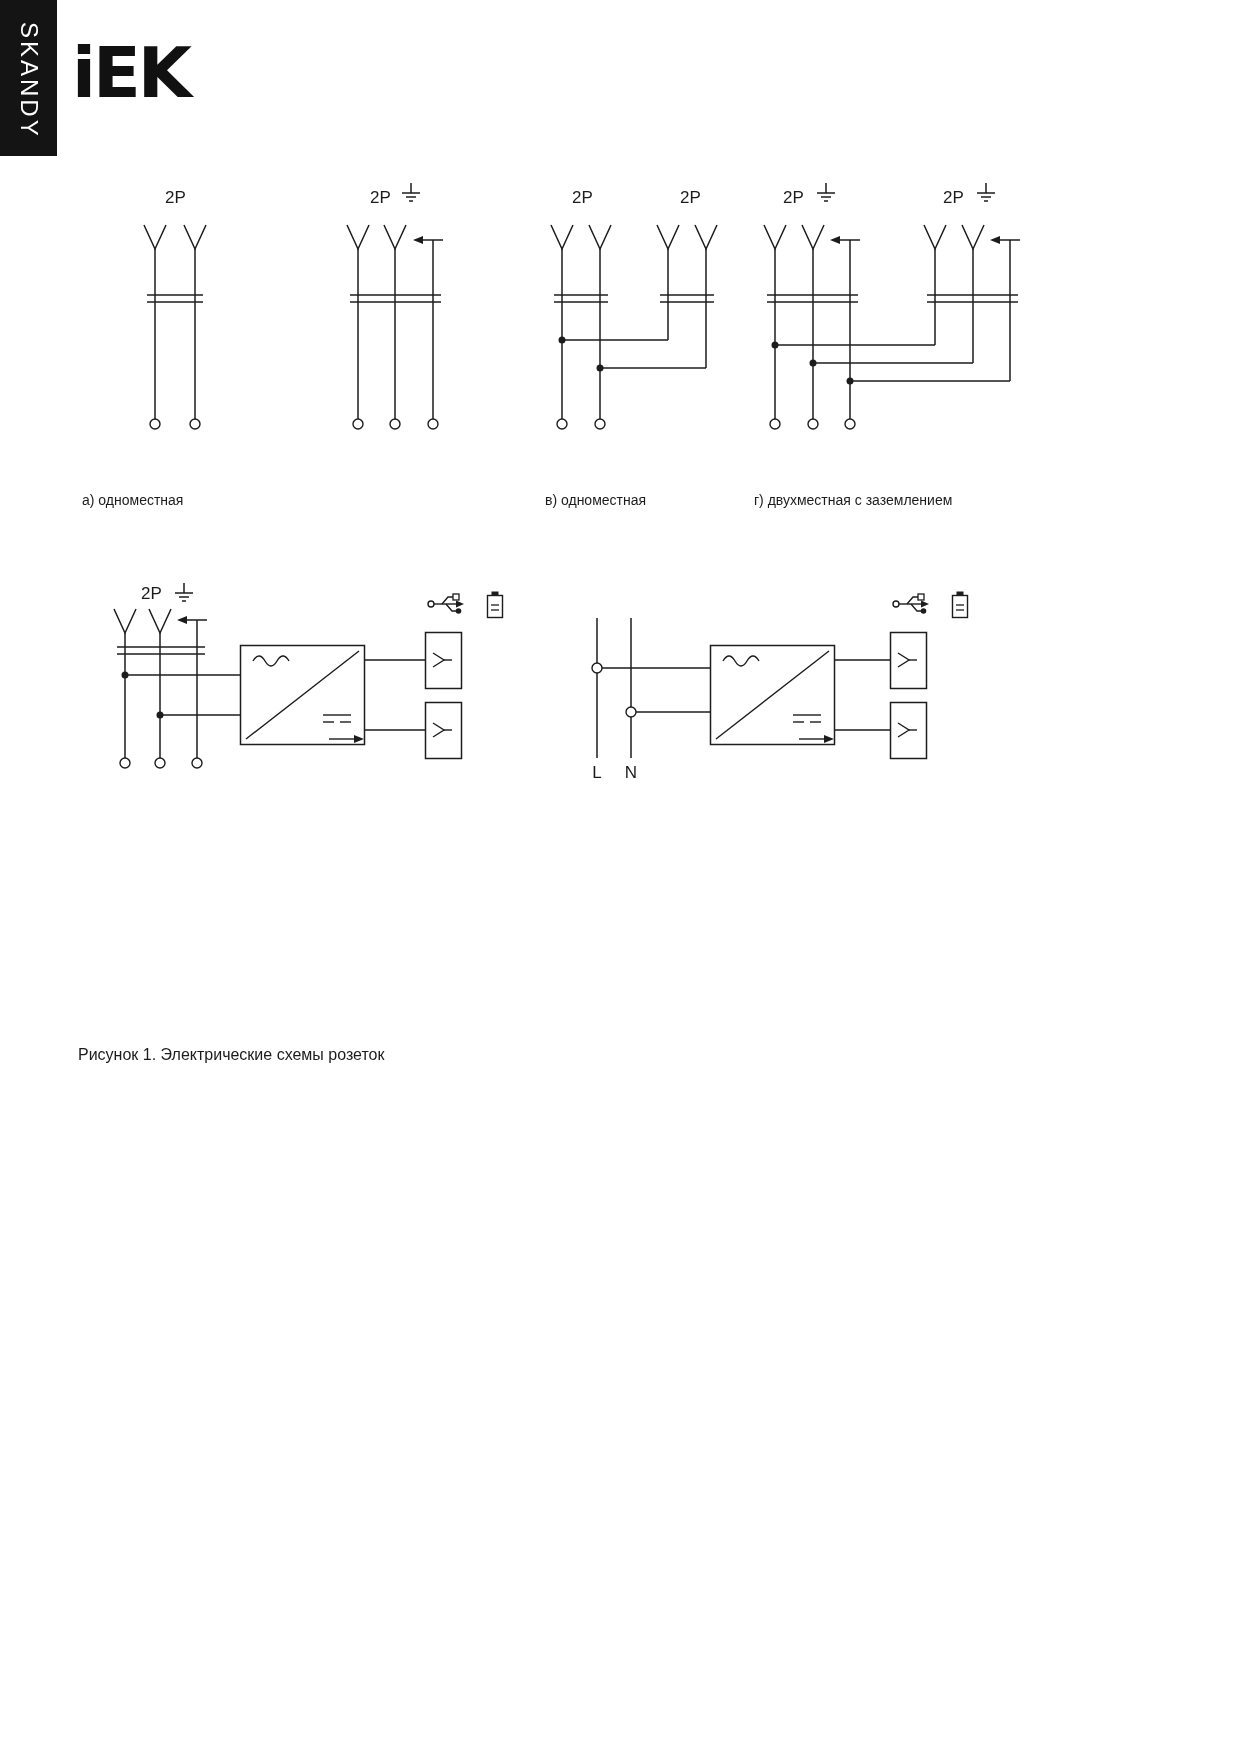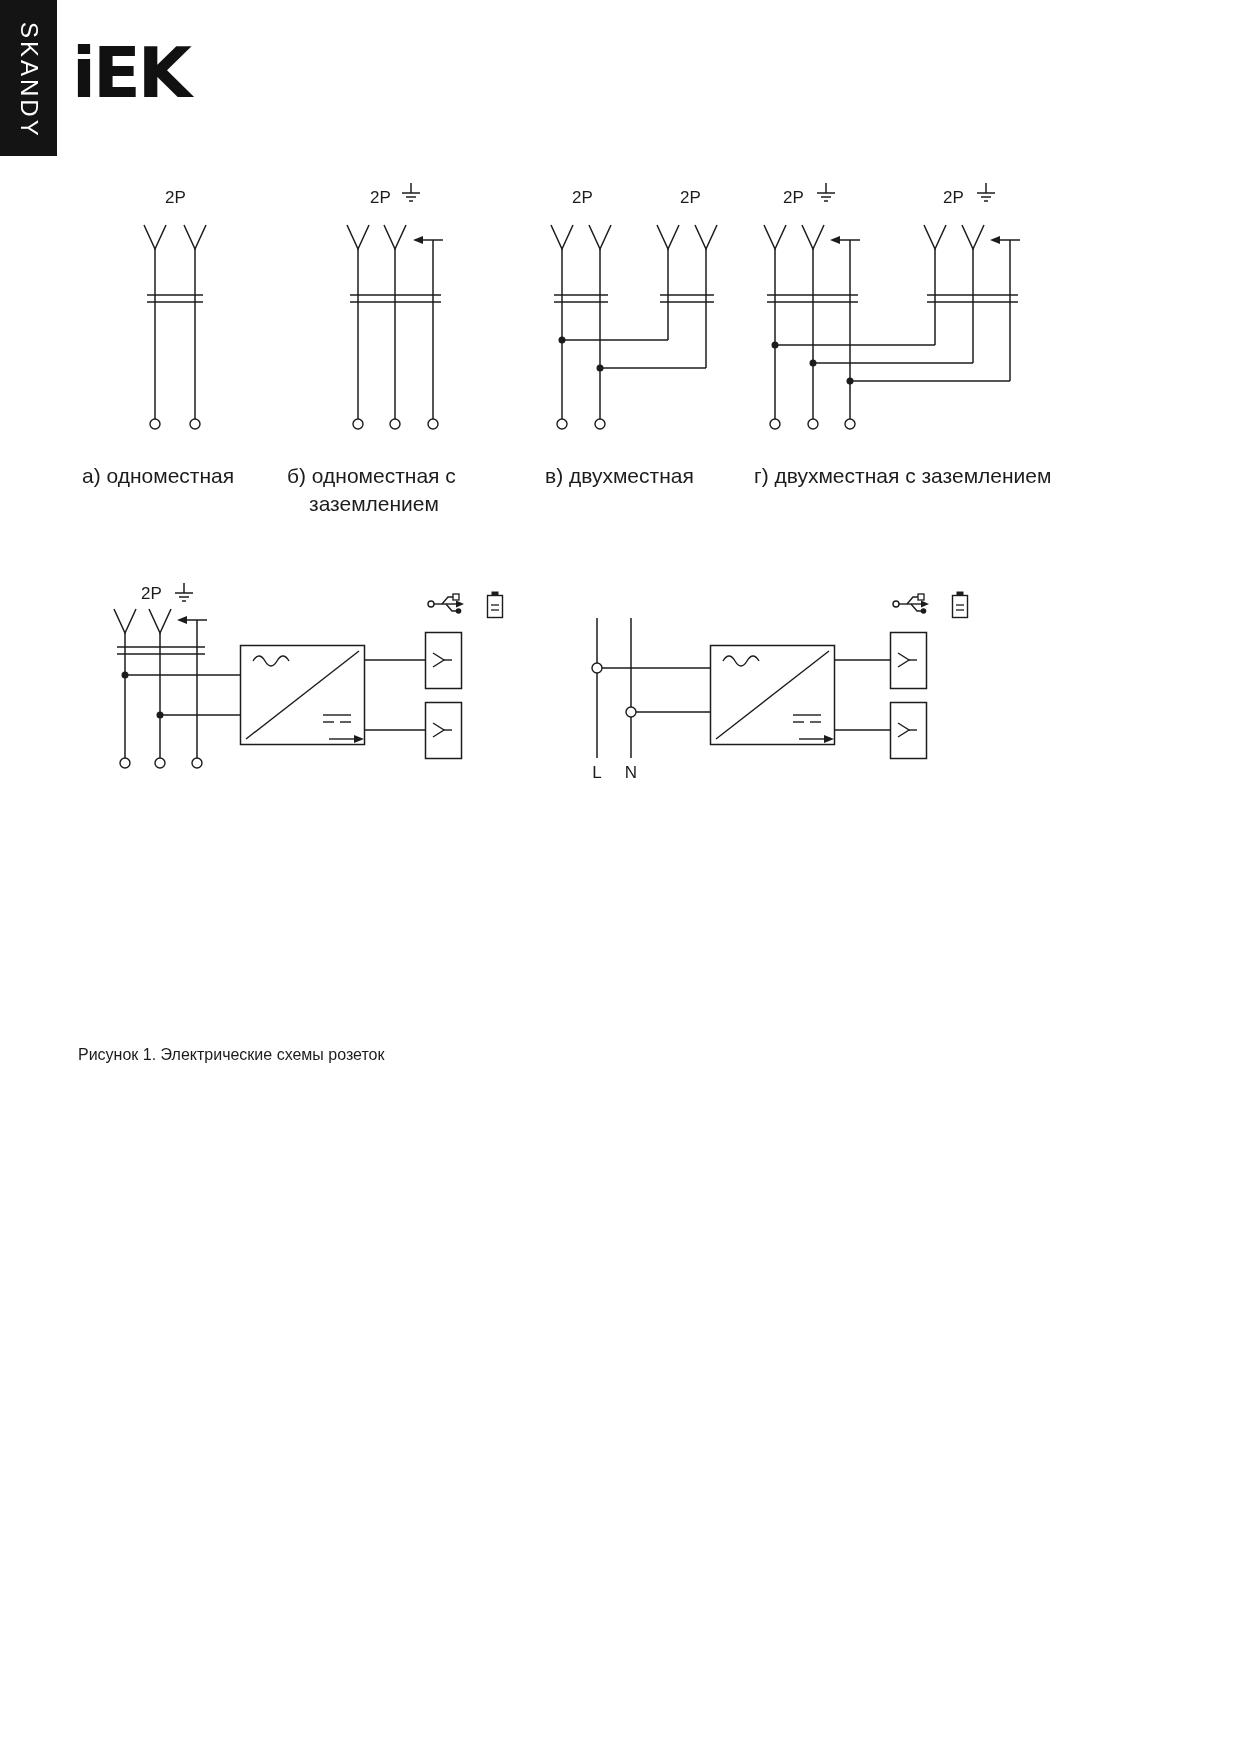--- a/index.html
+++ b/index.html
@@ -21,22 +21,22 @@
   }
   .diagram { position:absolute;text-decoration:underline; }
   .diagram svg { display:block; }
   .ln path, .ln polyline { stroke:#1c1c1c; stroke-width:1.5; fill:none; }
   .term { fill:#ffffff; stroke:#1c1c1c; stroke-width:1.4; }
   .dot  { fill:#1c1c1c; stroke:none; }
   .ahead{ fill:#1c1c1c; stroke:none; }
   .box  { fill:none; stroke:#1c1c1c; stroke-width:1.5; }
   .slabel { font-family:"Liberation Sans", sans-serif; font-size:17px; fill:#1c1c1c; }
   .dcap {
-    position:absolute; font-size:21px; color:#1c1c1c; line-height:1.35;
-    padding-left:22px; text-indent:-22px;
+    position:absolute; font-size:14px; color:#1c1c1c; line-height:1.35;
+    padding-left:22px; text-indent:-22px;margin-top:29px;
   }
   .figcap { position:absolute; font-size:16px; color:#1c1c1c; }
 </style>
 </head>
 <body>
 
 <div class="page">
 
   <div class="brand-tab">
     <span>SKANDY</span>
@@ -324,19 +324,18 @@
       <g>
         <rect x="392.5" y="20.5" width="15" height="22" style="fill:none;stroke:#1c1c1c;stroke-width:1.4"></rect>
         <rect x="396.5" y="16.5" width="7" height="4" style="fill:#1c1c1c"></rect>
         <path d="M396 30 H404" style="stroke:#1c1c1c;stroke-width:1.3"></path>
         <path d="M396 35 H404" style="stroke:#1c1c1c;stroke-width:1.3"></path>
       </g>
     </svg>
   </div>
 
   <div class="dcap" style="left:82px;top:462px;width:200px">а) одноместная</div>
-  <div class="dcap" style="left:287px;top:462px;width:170px">б) одноместная с заземлением</div>
-  <div class="dcap" style="left:545px;top:462px;width:200px">в) двухместная</div>
+  <div class="dcap" style="left:545px;top:462px;width:200px">в) одноместная</div>
   <div class="dcap" style="left:754px;top:462px;width:300px">г) двухместная с заземлением</div>
 
   <div class="figcap" style="left:78px;top:1046px">Рисунок 1. Электрические схемы розеток</div>
 
 </div>
 
 </body></html>

